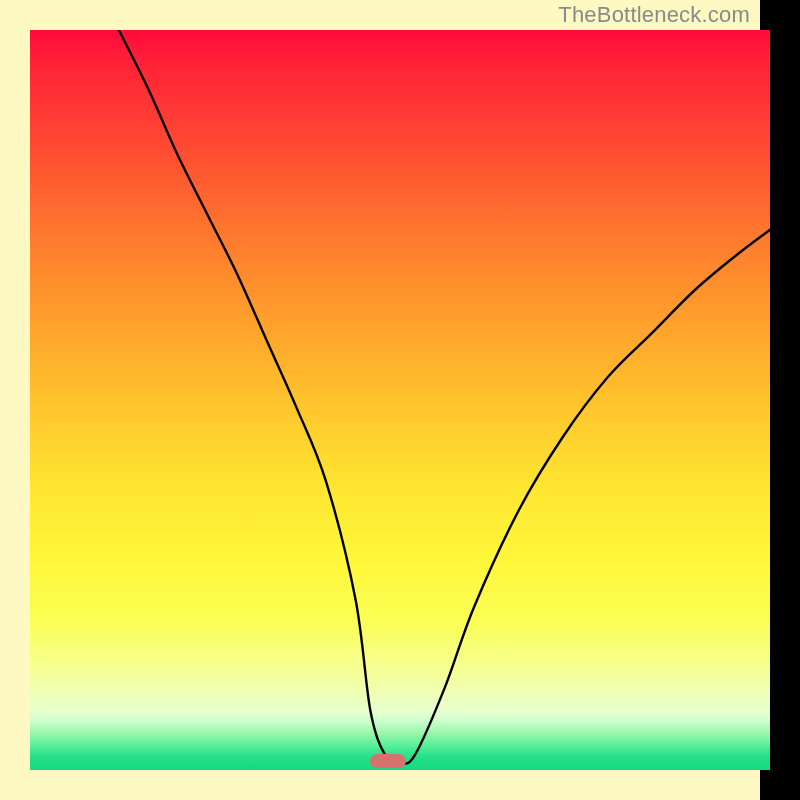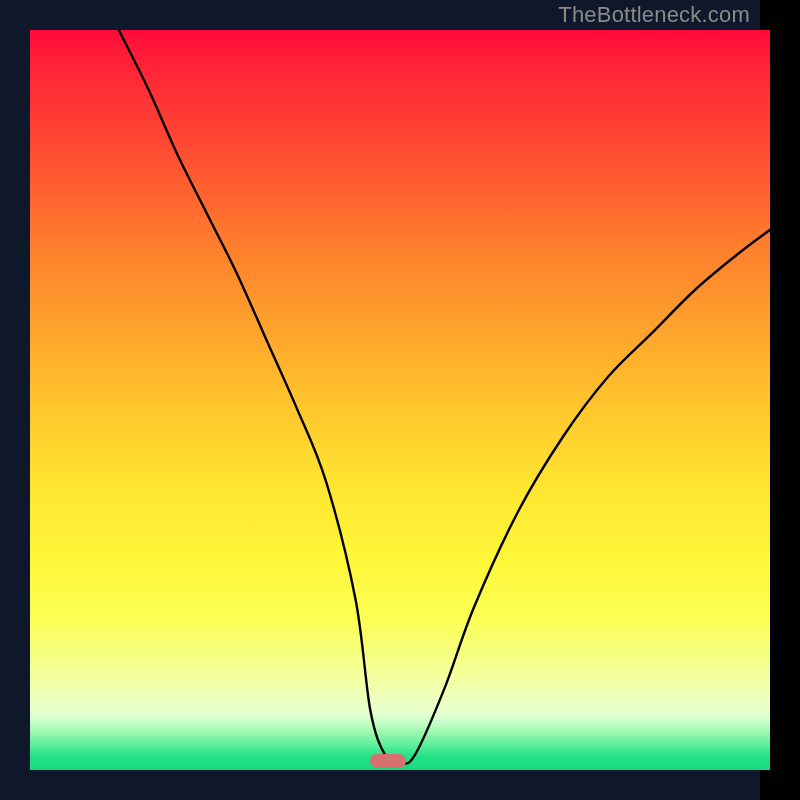--- a/index.html
+++ b/index.html
@@ -8,21 +8,21 @@
     width: 800px;
     height: 800px;
     background: #000;
     overflow: hidden;
     font-family: Arial, Helvetica, sans-serif;
   }
   .frame {
     position: relative;
     width: 760px;
     height: 800px;
-    background: #0f172a;
+    background: #fef9c3;
   }
   .watermark {
     position: absolute;
     top: 2px;
     right: 10px;
     color: #8a8a8a;
     font-size: 22px;
     font-weight: 500;
     letter-spacing: 0.2px;
     z-index: 5;

